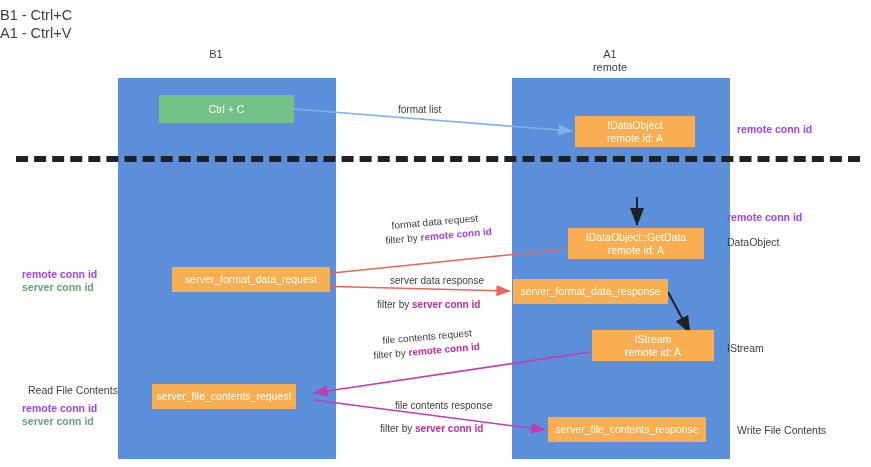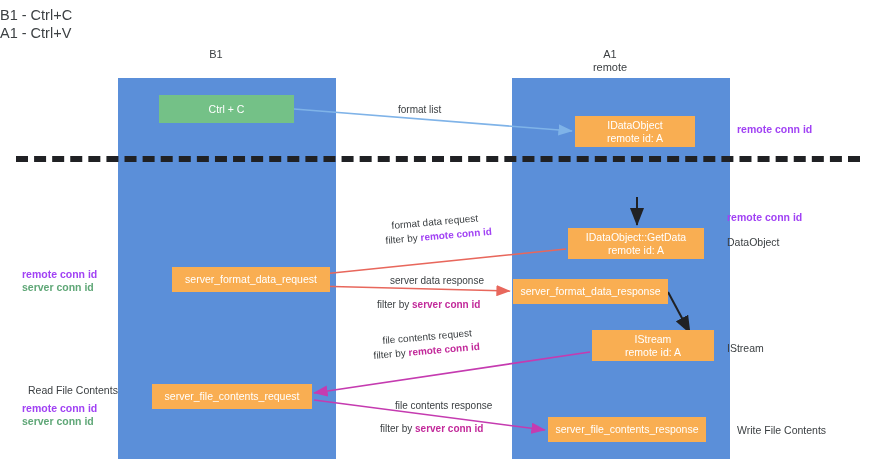--- a/index.html
+++ b/index.html
@@ -42,21 +42,21 @@
   .box.orange{background:#f9ae52;}
 
   #box-ctrlc{left:159px;top:95px;width:135px;height:28px;}
   #box-idataobject{left:575px;top:116px;width:120px;height:31px;}
   #box-ctrlv{left:578px;top:172px;width:118px;height:25px;}
   #box-getdata{left:568px;top:228px;width:136px;height:31px;}
   #box-fmt-resp{left:513px;top:279px;width:155px;height:25px;}
   #box-istream{left:592px;top:330px;width:122px;height:31px;}
   #box-fc-resp{left:548px;top:417px;width:158px;height:25px;}
   #box-fmt-req{left:152px;top:267px;width:158px;height:25px;margin-left:20px;}
-  #box-fc-req{left:152px;top:384px;width:160px;height:25px;}
+  #box-fc-req{left:152px;top:384px;width:144px;height:25px;}
 
   
   #divider{
     position:absolute;left:16px;top:156px;width:844px;height:0;
     border-top:6px dashed #202124;
   }
 
   
   .note{
     position:absolute;font-size:10.5px;line-height:13px;white-space:nowrap;

